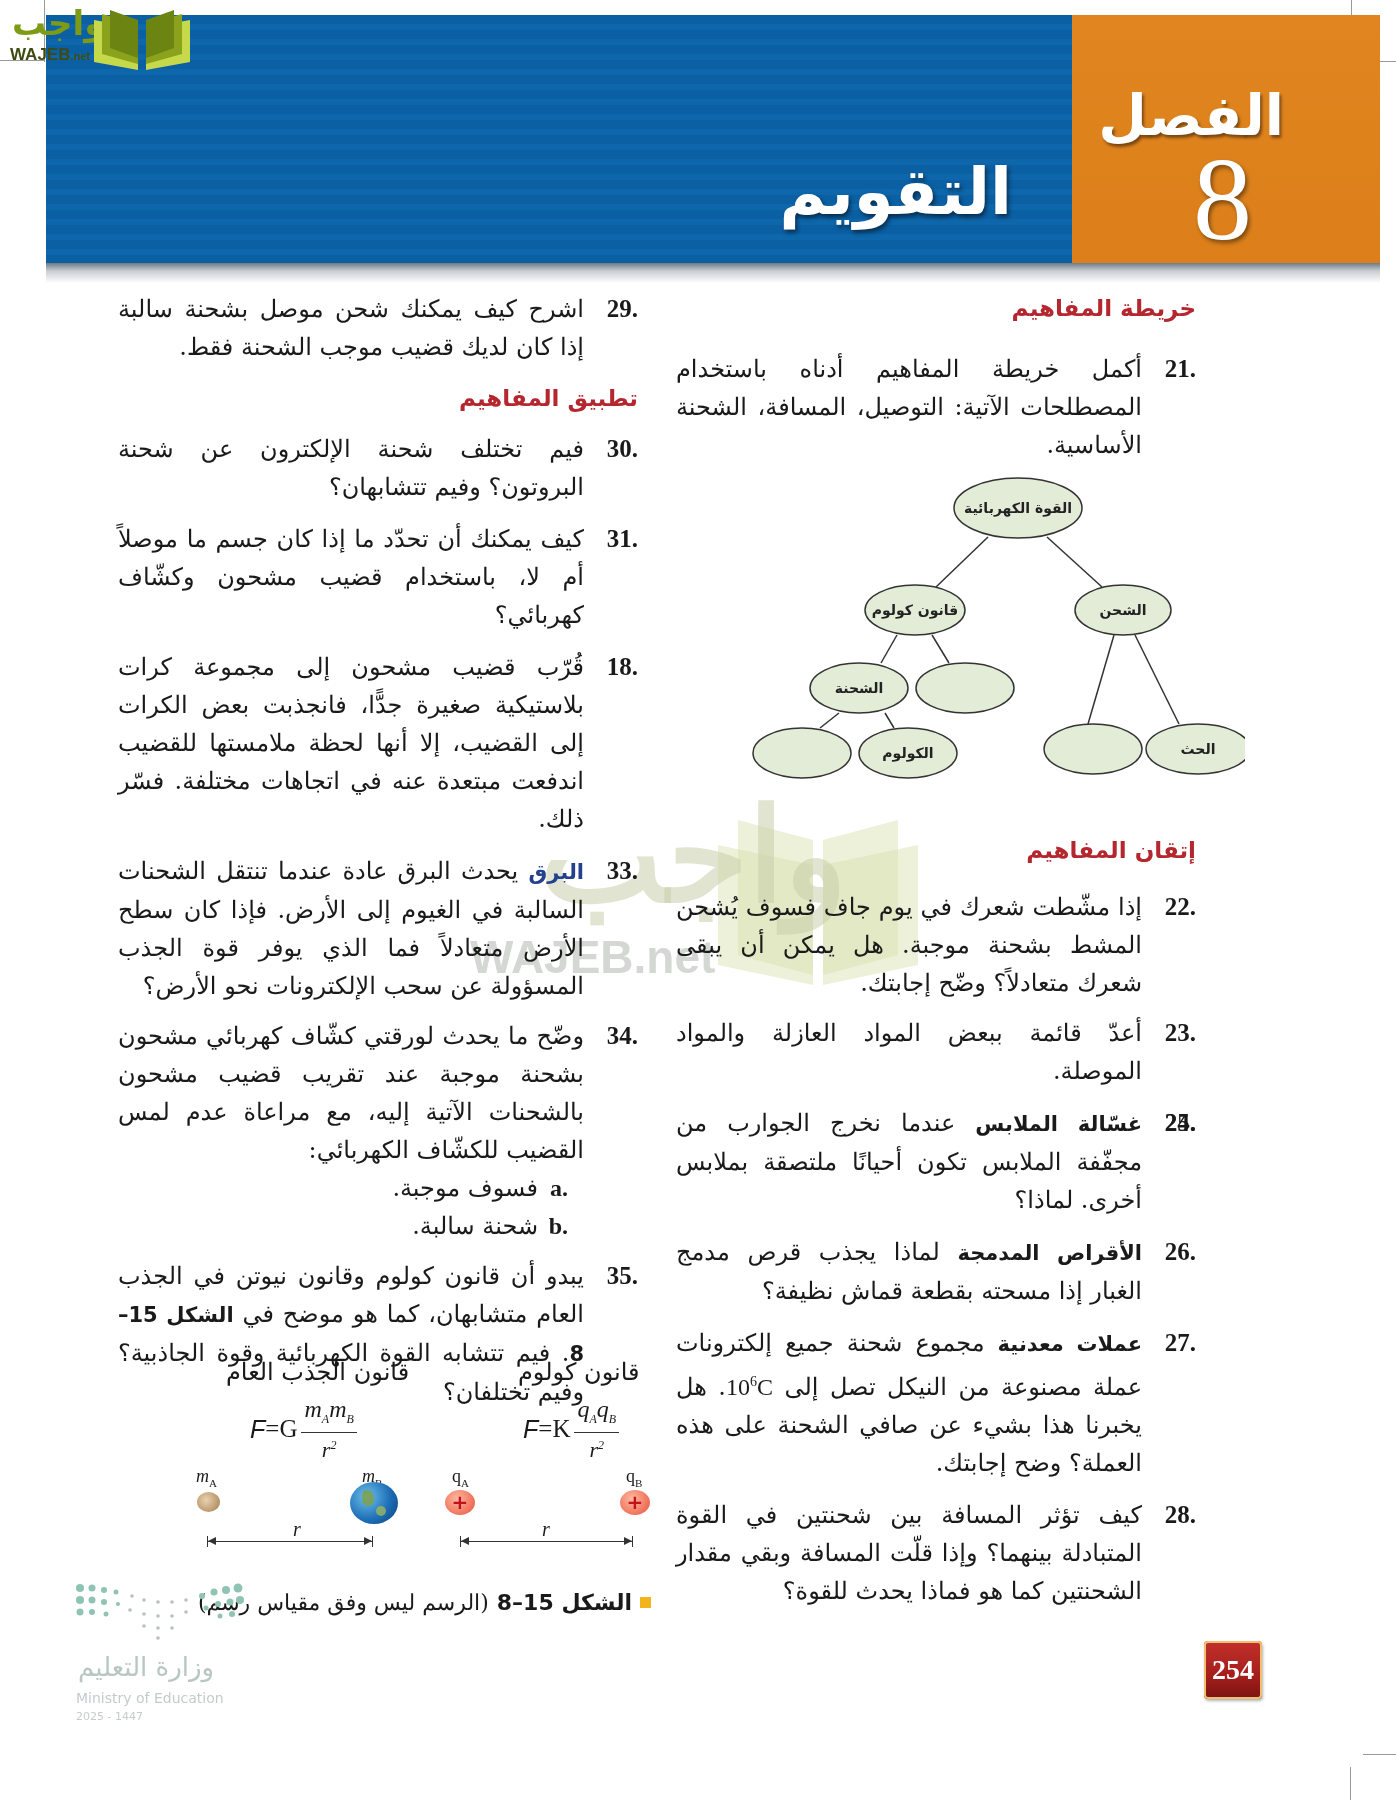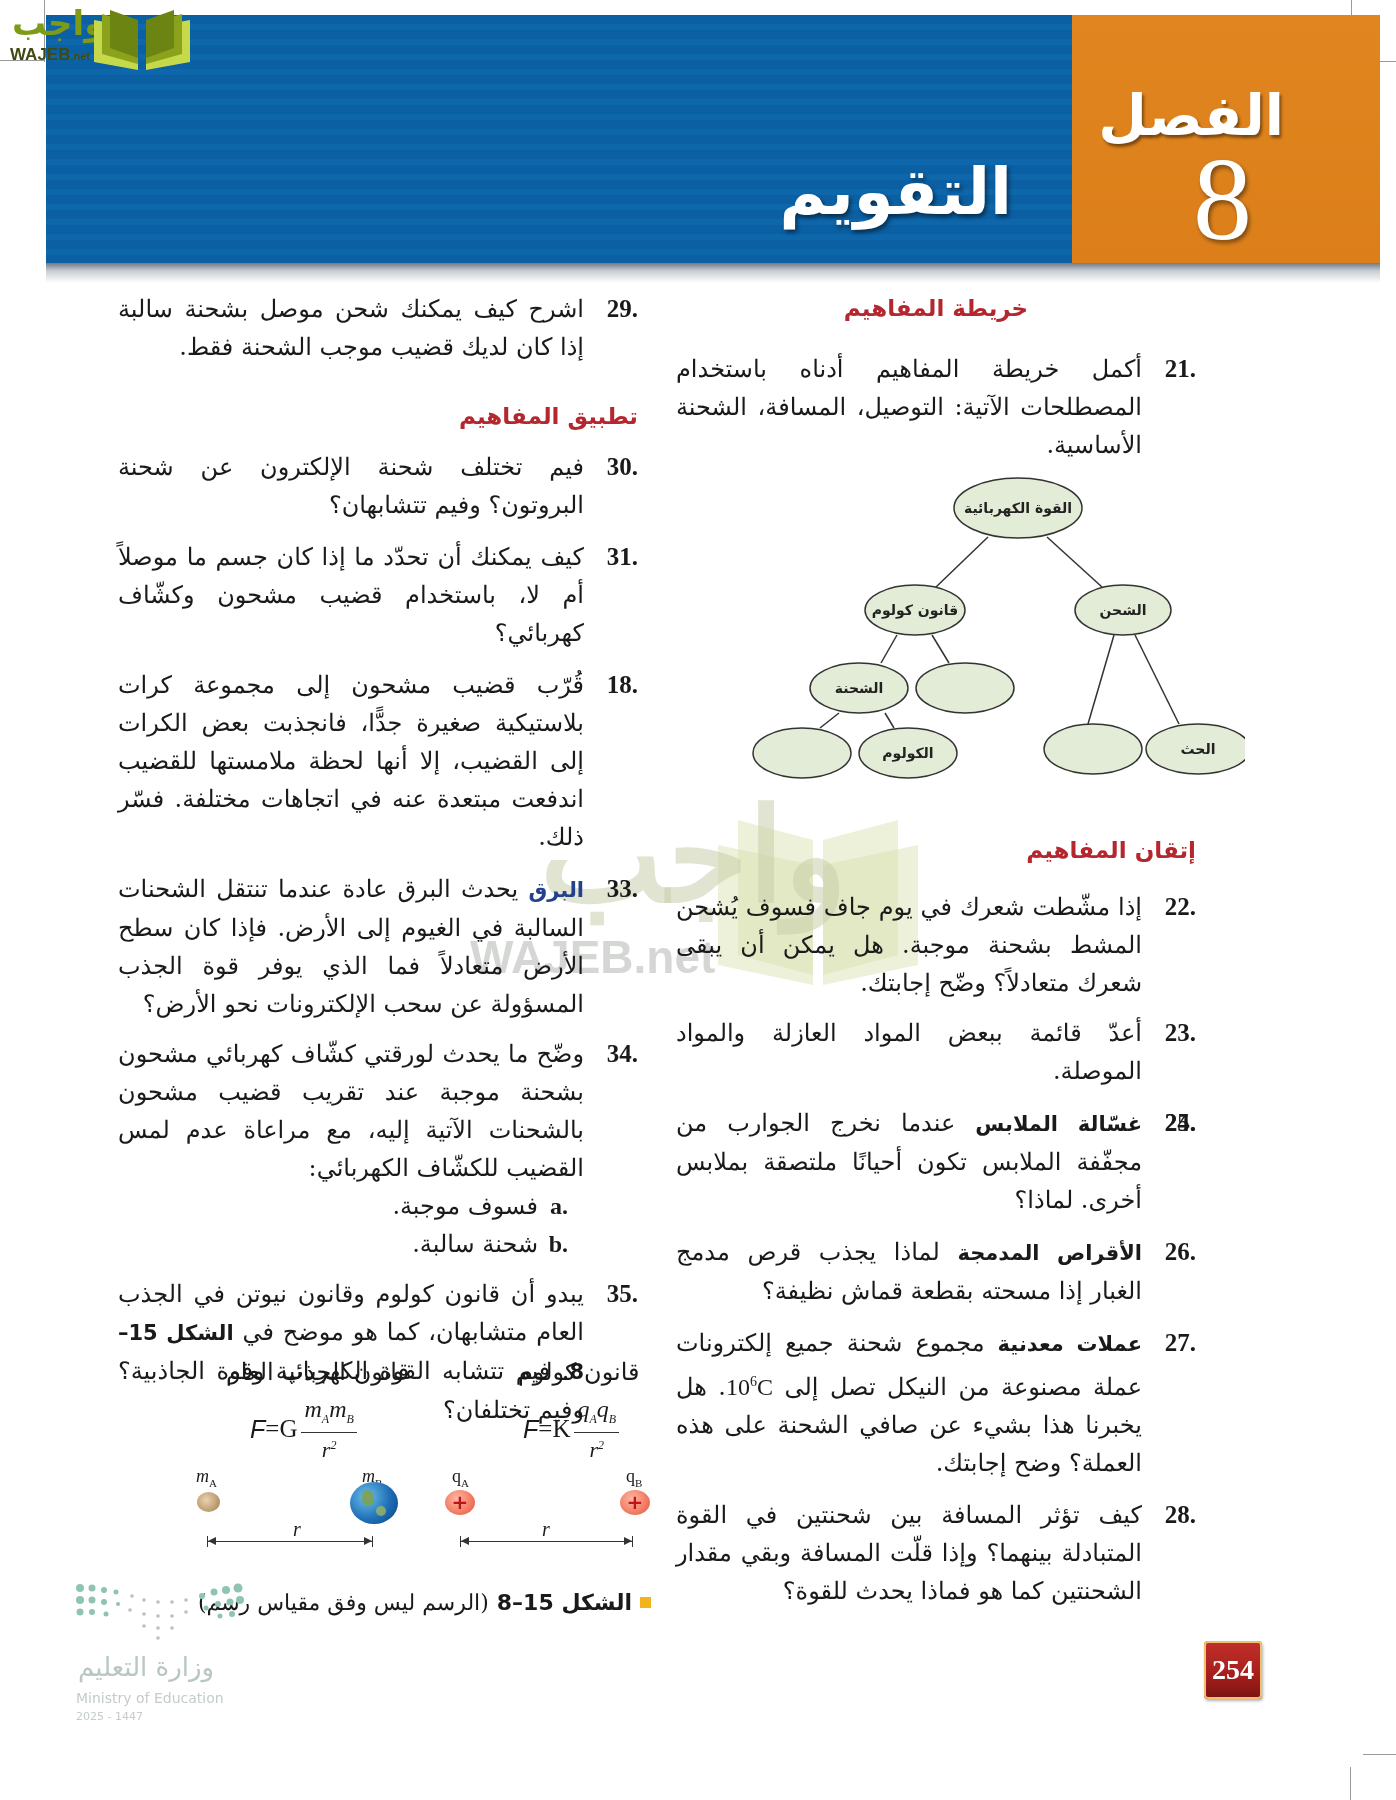--- a/index.html
+++ b/index.html
@@ -146,21 +146,21 @@
 <svg class="wm" style="left:718px;top:815px;" width="200" height="170" viewBox="0 0 200 170">
   <path d="M0 30 L95 50 L95 170 L0 150 Z" fill="rgba(215,225,170,0.45)"></path>
   <path d="M200 30 L105 50 L105 170 L200 150 Z" fill="rgba(215,225,170,0.45)"></path>
   <path d="M20 5 L95 25 L95 160 L20 140 Z" fill="rgba(215,225,170,0.45)"></path>
   <path d="M180 5 L105 25 L105 160 L180 140 Z" fill="rgba(215,225,170,0.45)"></path>
 </svg>
 <div class="wm-text" style="font-size:130px;top:780px;left:540px;">واجب</div>
 <div class="wm-text" style="font-size:46px;top:930px;left:470px;color:rgba(170,175,170,0.5);">WAJEB.net</div>
 
 <div class="col col-right">
-  <div class="section-head" style="margin-top:0;text-align:center;">خريطة المفاهيم</div>
+  <div class="section-head" style="margin-top:0;">خريطة المفاهيم</div>
   <div class="q" style="margin-top:24px;">
     <span class="q-num">21.</span>
     <div class="q-text">أكمل خريطة المفاهيم أدناه باستخدام المصطلحات الآتية: التوصيل، المسافة، الشحنة الأساسية.</div>
   </div>
 
   <div class="section-head" style="margin-top:368px;">إتقان المفاهيم</div>
 
   <div class="q" style="margin-top:20px;">
     <span class="q-num">22.</span>
     <div class="q-text">إذا مشّطت شعرك في يوم جاف فسوف يُشحن المشط بشحنة موجبة. هل يمكن أن يبقى شعرك متعادلاً؟ وضّح إجابتك.</div>
@@ -222,21 +222,21 @@
       <text x="453" y="284">الحث</text>
     </g>
   </svg>
 </div>
 
 <div class="col col-left">
   <div class="q">
     <span class="q-num">29.</span>
     <div class="q-text">اشرح كيف يمكنك شحن موصل بشحنة سالبة إذا كان لديك قضيب موجب الشحنة فقط.</div>
   </div>
-  <div class="section-head" style="margin-top:32px;">تطبيق المفاهيم</div>
+  <div class="section-head" style="margin-top:14px;">تطبيق المفاهيم</div>
   <div class="q" style="margin-top:14px;">
     <span class="q-num">30.</span>
     <div class="q-text">فيم تختلف شحنة الإلكترون عن شحنة البروتون؟ وفيم تتشابهان؟</div>
   </div>
   <div class="q" style="margin-top:14px;">
     <span class="q-num">31.</span>
     <div class="q-text">كيف يمكنك أن تحدّد ما إذا كان جسم ما موصلاً أم لا، باستخدام قضيب مشحون وكشّاف كهربائي؟</div>
   </div>
   <div class="q" style="margin-top:14px;">
     <span class="q-num">18.</span>

